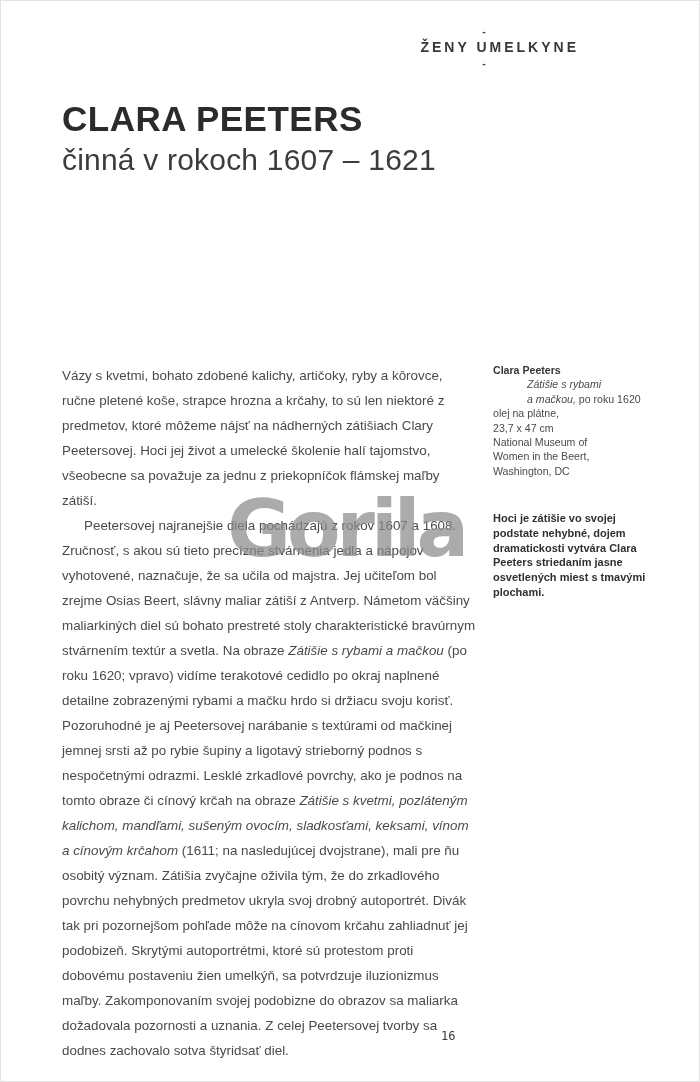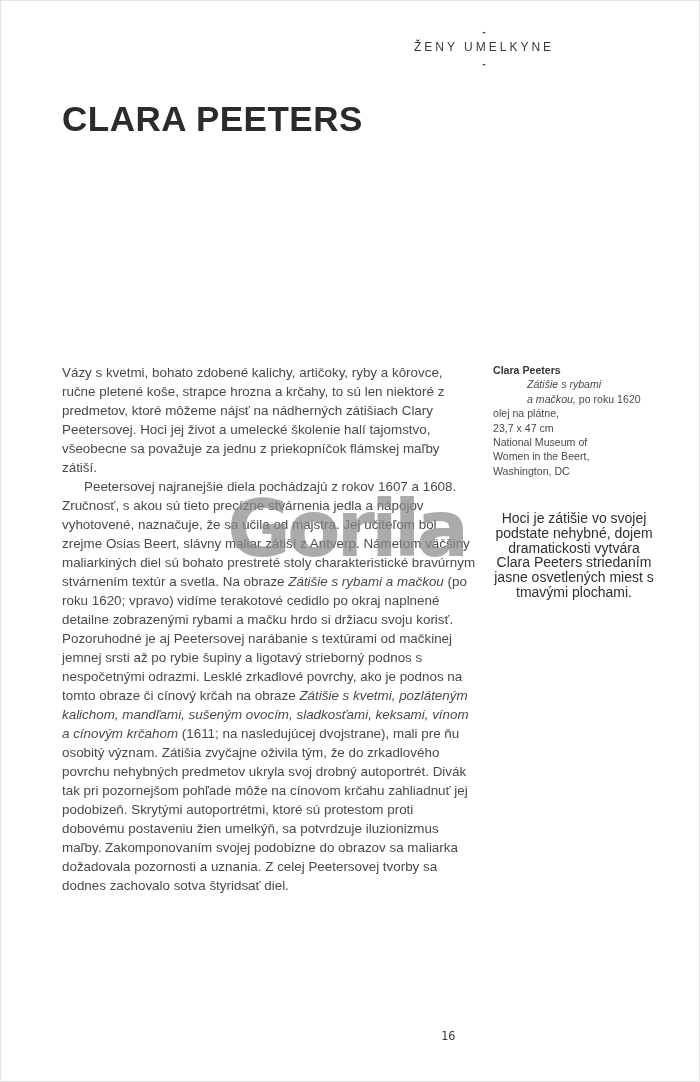--- a/index.html
+++ b/index.html
@@ -25,25 +25,26 @@
     text-align: center;
     color: #3d3d3d;
   }
   .running-head .dash {
     font-size: 11px;
     line-height: 12px;
     color: #4a4a4a;
     font-weight: 700;
   }
   .running-head-text {
-    font-size: 12px;
+    font-size: 14px;
     letter-spacing: 3px;
-    font-weight: 400;
+    font-weight: 700;
     color: #383838;
     line-height: 20px;
+    text-align: right;
   }
 
   
   .title {
     position: absolute;
     left: 61px;
     top: 98px;
     font-size: 35px;
     line-height: 40px;
     font-weight: 700;
@@ -62,21 +63,21 @@
   }
 
   
   .body-col {
     position: absolute;
     left: 61px;
     top: 362px;
     width: 415px;
     color: #4a4a4a;
     font-size: 13.4px;
-    line-height: 19px;
+    line-height: 25px;
     text-align: left;
   }
   .body-col p.indent { text-indent: 22px; }
   .body-col em { font-style: italic; }
 
   
   .caption-col {
     position: absolute;
     left: 492px;
     top: 362px;
@@ -86,25 +87,24 @@
   .cap-line {
     font-size: 10.6px;
     line-height: 14.4px;
   }
   .cap-line.bold { font-weight: 700; color: #353535; }
   .cap-line em, .cap-line.italic { font-style: italic; margin-left: 34px; }
 
   .pull-quote {
     margin-top: 33px;
     width: 162px;
-    font-size: 14px;
+    font-size: 11px;
     line-height: 14.7px;
-    font-weight: 400;
+    font-weight: 700;
     color: #2f2f2f;
-    text-align: center;
   }
 
   
   .watermark {
     position: absolute;
     left: 226px;
     top: 486px;
     font-family: "DejaVu Sans", sans-serif;
     font-size: 78px;
     font-weight: 800;
@@ -131,20 +131,21 @@
 
 <div class="page">
 
   <div class="running-head">
     <div class="dash">-</div>
     <div class="running-head-text">ŽENY UMELKYNE</div>
     <div class="dash">-</div>
   </div>
 
   <h1 class="title">CLARA PEETERS</h1>
+  <div class="subtitle">činná v rokoch 1607 – 1621</div>
 
   <main class="body-col">
     <p class="para">Vázy s kvetmi, bohato zdobené kalichy, artičoky, ryby a kôrovce, ručne pletené koše, strapce hrozna a krčahy, to sú len niektoré z predmetov, ktoré môžeme nájsť na nádherných zátišiach Clary Peetersovej. Hoci jej život a umelecké školenie halí tajomstvo, všeobecne sa považuje za jednu z priekopníčok flámskej maľby zátiší.</p>
     <p class="para indent"><span>Peetersovej najranejšie diela pochádzajú z rokov 1607 a 1608. Zručnosť, s akou sú tieto precízne stvárnenia jedla a nápojov vyhotovené, naznačuje, že sa učila od majstra. Jej učiteľom bol zrejme Osias Beert, slávny maliar zátiší z Antverp. Námetom väčšiny maliarkiných diel sú bohato prestreté stoly charakteristické bravúrnym stvárnením textúr a svetla. Na obraze </span><em>Zátišie s rybami a mačkou</em><span> (po roku 1620; vpravo) vidíme terakotové cedidlo po okraj naplnené detailne zobrazenými rybami a mačku hrdo si držiacu svoju korisť. Pozoruhodné je aj Peetersovej narábanie s textúrami od mačkinej jemnej srsti až po rybie šupiny a ligotavý strieborný podnos s nespočetnými odrazmi. Lesklé zrkadlové povrchy, ako je podnos na tomto obraze či cínový krčah na obraze </span><em>Zátišie s kvetmi, pozláteným kalichom, mandľami, sušeným ovocím, sladkosťami, keksami, vínom a cínovým krčahom</em><span> (1611; na nasledujúcej dvojstrane), mali pre ňu osobitý význam. Zátišia zvyčajne oživila tým, že do zrkadlového povrchu nehybných predmetov ukryla svoj drobný autoportrét. Divák tak pri pozornejšom pohľade môže na cínovom krčahu zahliadnuť jej podobizeň. Skrytými autoportrétmi, ktoré sú protestom proti dobovému postaveniu žien umelkýň, sa potvrdzuje iluzionizmus maľby. Zakomponovaním svojej podobizne do obrazov sa maliarka dožadovala pozornosti a uznania. Z celej Peetersovej tvorby sa dodnes zachovalo sotva štyridsať diel.</span></p>
   </main>
 
   <aside class="caption-col">
     <div class="caption">
       <div class="cap-line bold">Clara Peeters</div>
       <div class="cap-line italic">Zátišie s rybami</div>

